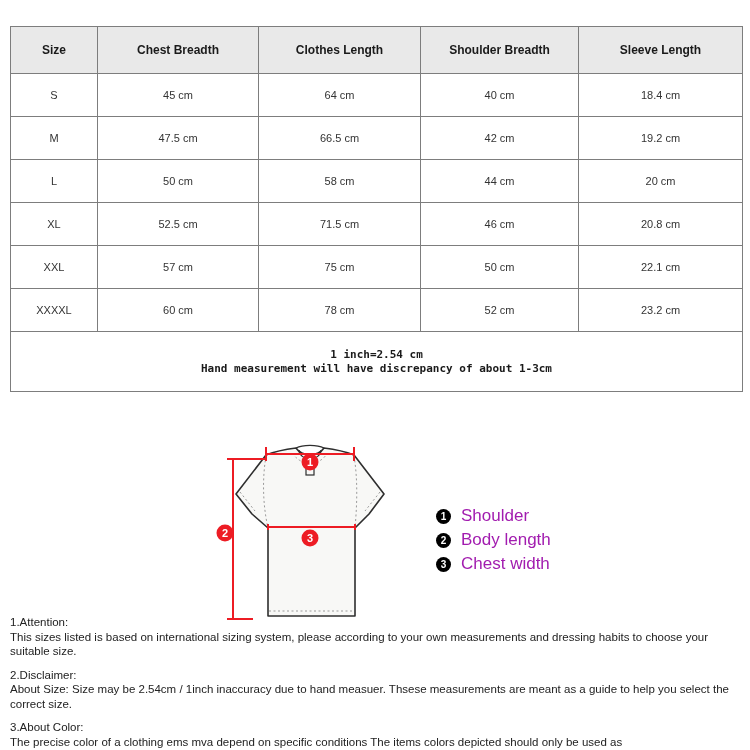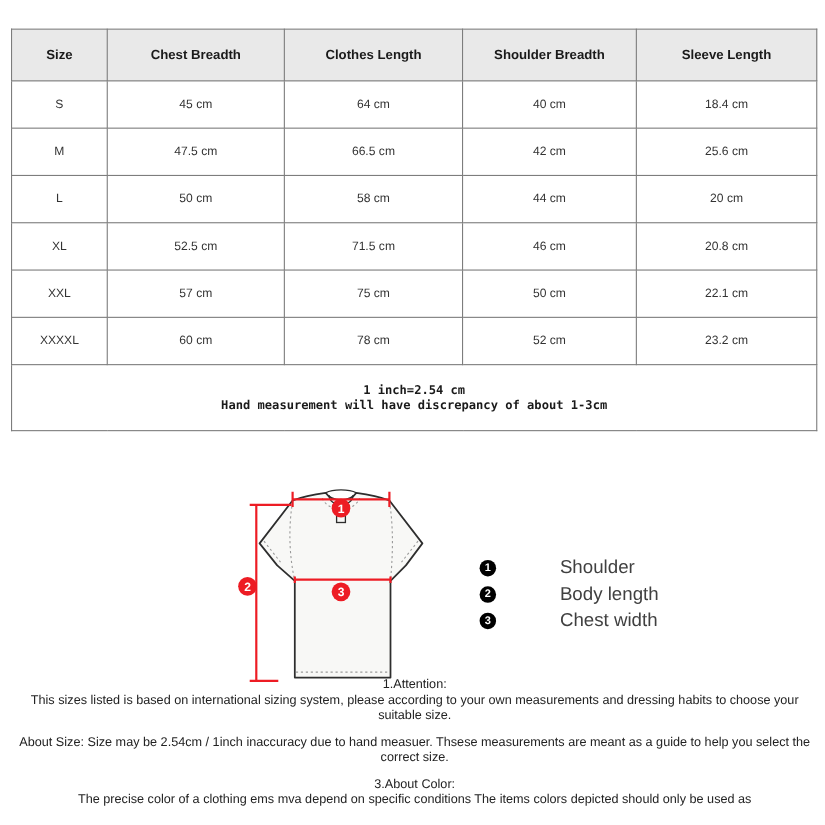--- a/index.html
+++ b/index.html
@@ -32,24 +32,24 @@
   .red-line{fill:none;stroke:var(--red,#ed1c24);stroke-width:2;}
   .red-badge{fill:var(--red,#ed1c24);}
   .badge-num{fill:#ffffff;font-family:"Liberation Sans",sans-serif;font-size:11px;font-weight:bold;text-anchor:middle;}
   .legend{position:absolute;left:436px;top:504px;}
   .legend-item{display:flex;align-items:center;height:24px;}
   .legend-dot{
     width:15px;height:15px;border-radius:50%;background:#000;color:#fff;
     font-size:10px;font-weight:bold;display:inline-flex;align-items:center;
     justify-content:center;margin-right:10px;flex:0 0 15px;
   }
-  .legend-label{font-size:17px;color:#404040;margin-left:48px;}
+  .legend-label{font-size:17px;color:#a21caf;}
   
   .notes{position:absolute;left:10px;top:615px;width:734px;}
-  .note-block{margin-bottom:9px;text-align:center;}
+  .note-block{margin-bottom:9px;}
   .note-block div{font-size:11.5px;line-height:14.5px;color:#222;}
 </style>
 </head>
 <body>
 
 <table class="size-table">
   <colgroup>
     <col style="width:87px">
       <col style="width:161px">
       <col style="width:162px">
@@ -71,21 +71,21 @@
       <td>45 cm</td>
       <td>64 cm</td>
       <td>40 cm</td>
       <td>18.4 cm</td>
     </tr>
     <tr>
       <td>M</td>
       <td>47.5 cm</td>
       <td>66.5 cm</td>
       <td>42 cm</td>
-      <td>25.6 cm</td>
+      <td>19.2 cm</td>
     </tr>
     <tr>
       <td>L</td>
       <td>50 cm</td>
       <td>58 cm</td>
       <td>44 cm</td>
       <td>20 cm</td>
     </tr>
     <tr>
       <td>XL</td>
@@ -165,20 +165,21 @@
     <span class="legend-label">Chest width</span>
   </div>
 </div>
 
 <div class="notes">
   <div class="note-block">
     <div>1.Attention:</div>
     <div>This sizes listed is based on international sizing system, please according to your own measurements and dressing habits to choose your suitable size.</div>
   </div>
   <div class="note-block">
+    <div>2.Disclaimer:</div>
     <div>About Size: Size may be 2.54cm / 1inch inaccuracy due to hand measuer. Thsese measurements are meant as a guide to help you select the correct size.</div>
   </div>
   <div class="note-block">
     <div>3.About Color:</div>
     <div>The precise color of a clothing ems mva depend on specific conditions The items colors depicted should only be used as</div>
 
   </div>
 </div>
 
 </body></html>

